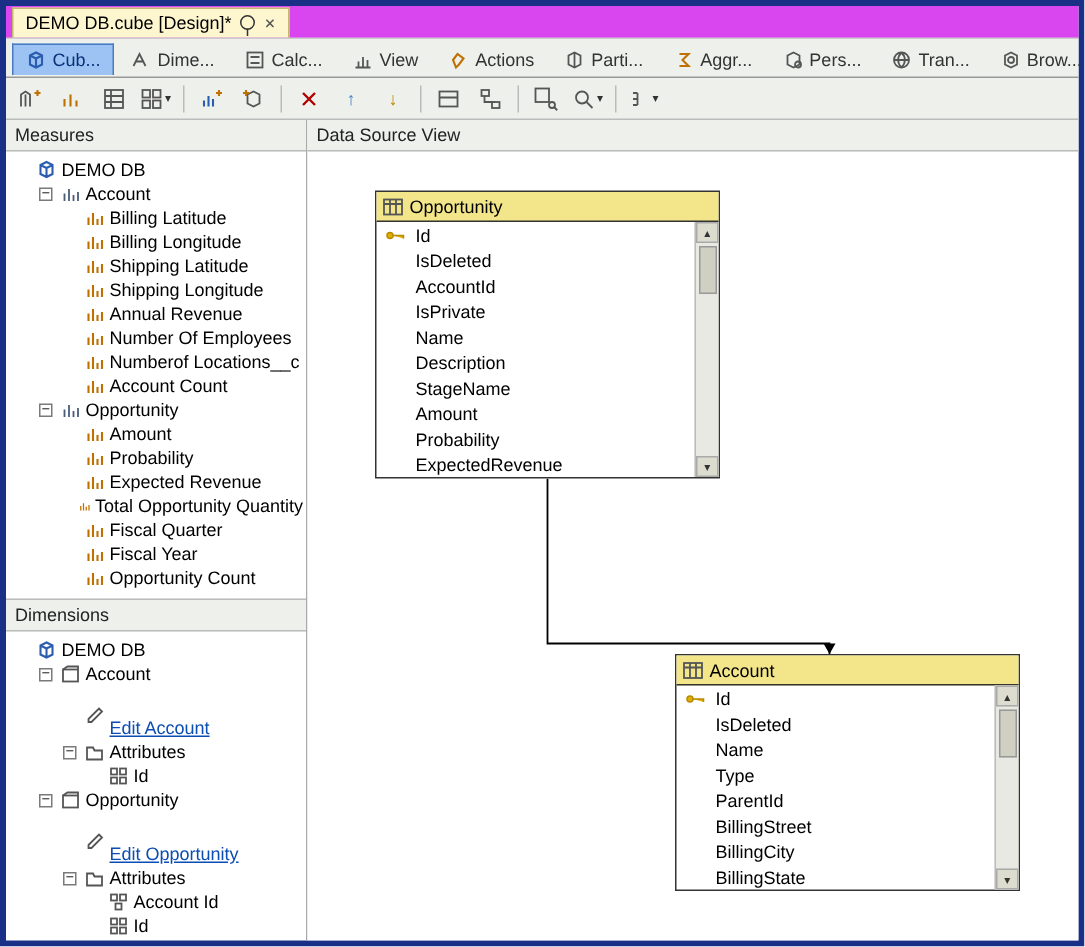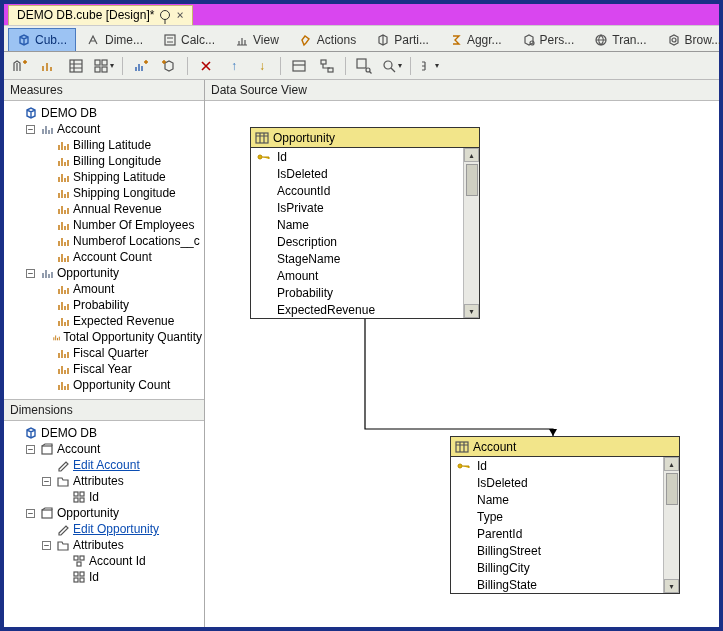--- a/index.html
+++ b/index.html
@@ -7,21 +7,21 @@
 .frame { width: 723px; height: 631px; border: 4px solid #1a3087; position: relative; background: #fff; display: flex; flex-direction: column; }
 
 
 .titlebar { height: 22px; background: #d946ef; display: flex; align-items: center; padding: 0 4px; border-bottom: 1px solid #ccc; }
 .doc-tab { height: 20px; background: #fdf6ce; border: 1px solid #c4b870; border-bottom: none; display: flex; align-items: center; padding: 0 8px; gap: 6px; }
 .doc-tab span.close { font-family: monospace; color: #555; cursor: pointer; }
 .pin { display: inline-block; width: 10px; height: 10px; border: 1px solid #333; border-radius: 50%; position: relative; }
 .pin::after { content: ""; position: absolute; width: 1px; height: 5px; background: #333; top: 100%; left: 50%; transform: translateX(-50%); }
 
 
-.tabstrip { height: 26px; background: #eef0ec; border-bottom: 1px solid #999; display: flex; padding: 2px 4px 0; gap: 2px; }
+.tabstrip { height: 26px; background: #eef0ec; border-bottom: 1px solid #999; display: flex; align-items: center; padding: 2px 4px 0; gap: 2px; }
 .mtab { display: flex; align-items: center; gap: 4px; padding: 3px 8px; border: 1px solid transparent; border-bottom: none; color: #333; cursor: pointer; white-space: nowrap; }
 .mtab.active { background: #9cc3f3; border: 1px solid #4a7abf; border-bottom: none; color: #0a3278; font-weight: 400; }
 .mtab .ico { width: 14px; height: 14px; display: inline-flex; align-items: center; justify-content: center; }
 
 
 .toolbar { height: 28px; background: #eef0ec; border-bottom: 1px solid #bbb; display: flex; align-items: center; padding: 0 6px; gap: 8px; }
 .tool-sep { width: 1px; height: 18px; background: #bbb; }
 .tbtn { width: 20px; height: 20px; display: inline-flex; align-items: center; justify-content: center; color: #555; cursor: pointer; font-size: 12px; }
 .tbtn.dd::after { content: "▾"; font-size: 8px; margin-left: 2px; color: #333; }
 
@@ -32,21 +32,21 @@
 
 .panehead { padding: 3px 6px; background: #eef0ec; border-bottom: 1px solid #bbb; color: #222; }
 .panebody { flex: 1; overflow: auto; padding: 4px 2px; }
 
 
 .tree ul { list-style: none; padding-left: 16px; }
 .tree li { line-height: 16px; white-space: nowrap; display: flex; align-items: center; gap: 3px; }
 .tog { display: inline-block; width: 9px; height: 9px; border: 1px solid #7a7a7a; text-align: center; line-height: 7px; font-size: 9px; font-family: monospace; color: #333; background: #fff; margin-right: 2px; cursor: pointer; }
 .noicon { display: inline-block; width: 11px; }
 .tico { width: 14px; height: 14px; display: inline-flex; align-items: center; justify-content: center; }
-a.link { color: #0b4db3; text-decoration: underline; }
+a.link { color: #0b4db3; text-decoration: underline; margin-top: 20px; }
 
 
 .canvas { flex: 1; position: relative; overflow: hidden; }
 
 .tablebox { position: absolute; width: 230px; background: #fff; border: 1px solid #333; }
 .tablebox .thead { background: #f2e58a; height: 20px; display: flex; align-items: center; padding: 0 4px; border-bottom: 1px solid #333; gap: 4px; font-weight: 400; }
 .tablebox .tbody { position: relative; }
 .tablebox .tlist { max-height: 170px; overflow: hidden; }
 .tablebox .trow { display: flex; align-items: center; height: 17px; padding: 0 6px; gap: 6px; }
 .tablebox .sbar { position: absolute; right: 0; top: 0; bottom: 0; width: 16px; background: #e9e9e4; border-left: 1px solid #bbb; display: flex; flex-direction: column; align-items: center; justify-content: space-between; }

